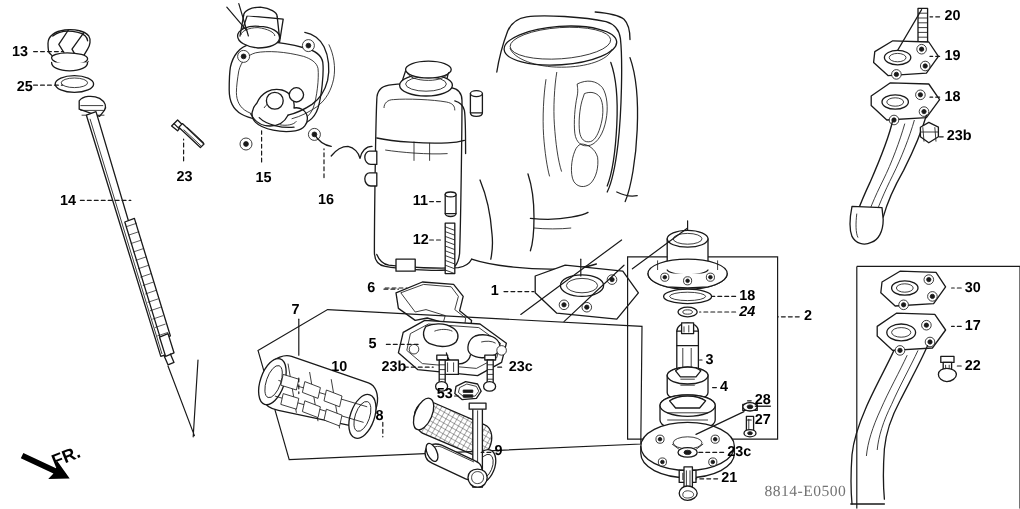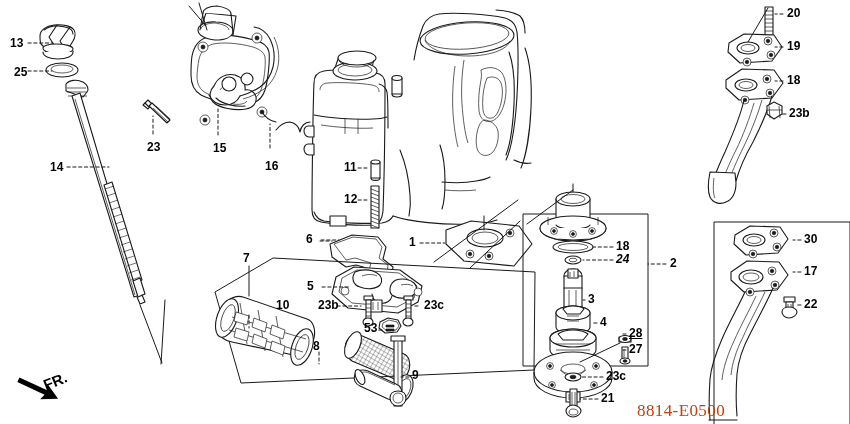--- a/index.html
+++ b/index.html
@@ -5,21 +5,21 @@
 <style>
   html,body{margin:0;padding:0;background:#ffffff;}
   body{width:850px;height:424px;overflow:hidden;
        font-family:"Liberation Sans",sans-serif;}
   #stage{position:relative;width:850px;height:424px;background:#fff;}
   #art{position:absolute;left:0;top:0;width:850px;height:424px;}
   .lbl{position:absolute;font-family:"Liberation Sans",sans-serif;
        font-weight:bold;color:#000;white-space:nowrap;line-height:1;}
   .lbl.n{font-size:12px;}
   .code{position:absolute;font-family:"Liberation Serif",serif;
-        font-size:17px;color:#c2410c;letter-spacing:.4px;white-space:nowrap;}
+        font-size:13px;color:#737373;letter-spacing:.4px;white-space:nowrap;}
   .frtxt{position:absolute;font-family:"Liberation Sans",sans-serif;
          font-weight:bold;font-size:15px;color:#000;
          transform:rotate(-22deg);transform-origin:0 50%;}
 </style>
 </head>
 <body>
 
 <div id="stage">
 
   <svg id="art" viewBox="0 0 850 424">

